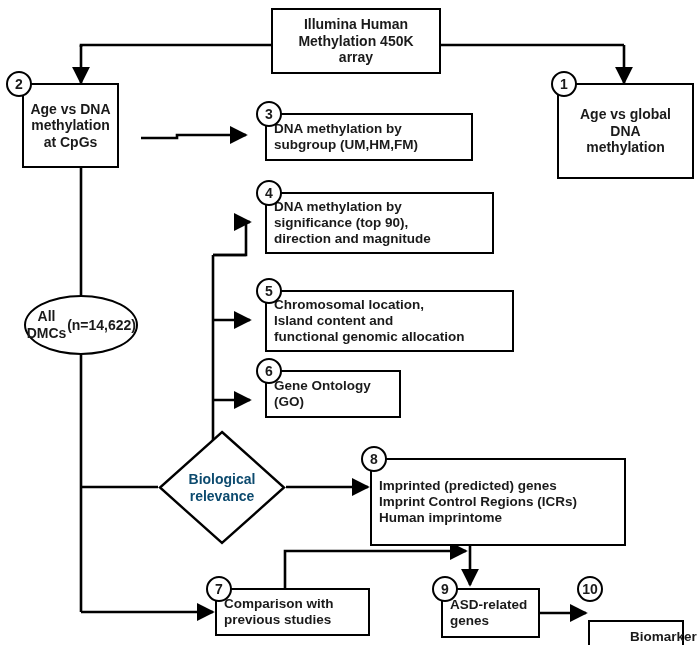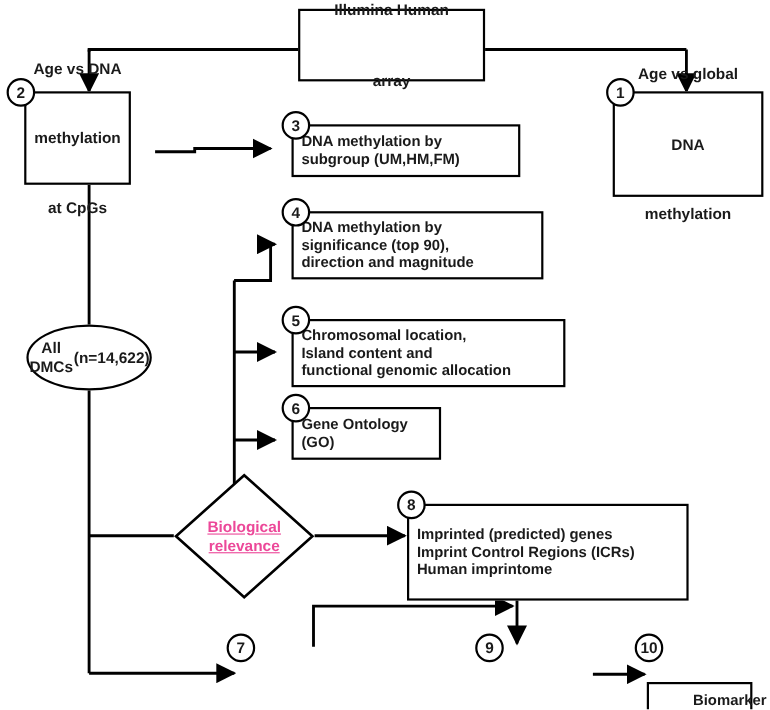--- a/index.html
+++ b/index.html
@@ -36,21 +36,20 @@
     line-height: 1.18;
     z-index: 2;
   }
   .node .line {
     display: block;
     white-space: pre;
   }
   .node.center {
     align-items: center;
     text-align: center;
-    gap: 47px;
   }
   .node.leftal {
     align-items: flex-start;
     text-align: left;
     padding-left: 7px;
   }
   .ellipse {
     position: absolute;
     box-sizing: border-box;
     border: 2px solid #000000;
@@ -75,24 +74,23 @@
     left: 0;
     top: 0;
     width: 100%;
     height: 100%;
     display: flex;
     flex-direction: column;
     align-items: center;
     justify-content: center;
     text-align: center;
     font-weight: bold;
-    color: #ec4899;
+    color: #0c4a6e;
     line-height: 1.18;
     font-size: 14px;
-    text-decoration: underline;
   }
   .badge {
     position: absolute;
     box-sizing: border-box;
     width: 26px;
     height: 26px;
     border: 2px solid #000000;
     border-radius: 50%;
     background: #ffffff;
     display: flex;
@@ -146,20 +144,21 @@
       <path d="M 470 533 L 470 585" marker-end="url(#arrow)"></path>
 
       <path d="M 285 588 L 285 551 L 466 551" marker-end="url(#arrow)"></path>
 
       <path d="M 539 613 L 586 613" marker-end="url(#arrow)"></path>
     </g>
   </svg>
 
   <div class="node center" style="left:271px; top:8px; width:170px; height:66px; font-size:14px;">
     <span class="line">Illumina Human</span>
+    <span class="line">Methylation 450K</span>
     <span class="line">array</span>
   </div>
 
   <div class="node center" style="left:557px; top:83px; width:137px; height:96px; font-size:14px;">
     <span class="line">Age vs global</span>
     <span class="line">DNA</span>
     <span class="line">methylation</span>
   </div>
   <div class="badge" style="left:551px; top:71px;">1</div>
 
@@ -211,22 +210,30 @@
     </div>
   </div>
 
   <div class="node leftal" style="left:370px; top:458px; width:256px; height:88px; font-size:13.5px;">
     <span class="line">Imprinted (predicted) genes</span>
     <span class="line">Imprint Control Regions (ICRs)</span>
     <span class="line">Human imprintome</span>
   </div>
   <div class="badge" style="left:361px; top:446px;">8</div>
 
+  <div class="node leftal" style="left:215px; top:588px; width:155px; height:48px; font-size:13.5px;">
+    <span class="line">Comparison with</span>
+    <span class="line">previous studies</span>
+  </div>
   <div class="badge" style="left:206px; top:576px;">7</div>
 
+  <div class="node leftal" style="left:441px; top:588px; width:99px; height:50px; font-size:13.5px;">
+    <span class="line">ASD-related</span>
+    <span class="line">genes</span>
+  </div>
   <div class="badge" style="left:432px; top:576px;">9</div>
 
   <div class="node leftal" style="left:588px; top:620px; width:96px; height:50px; font-size:13.5px;padding-left:40px;">
     <span class="line">Biomarker</span>
     <span class="line">selection</span>
   </div>
   <div class="badge" style="left:577px; top:576px;">10</div>
 
 </div>
 

